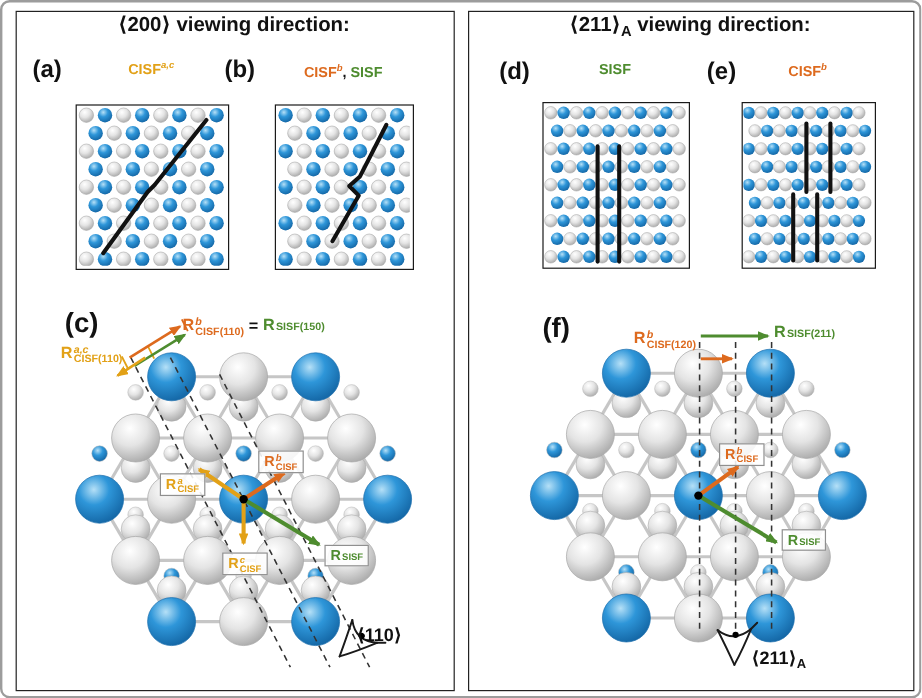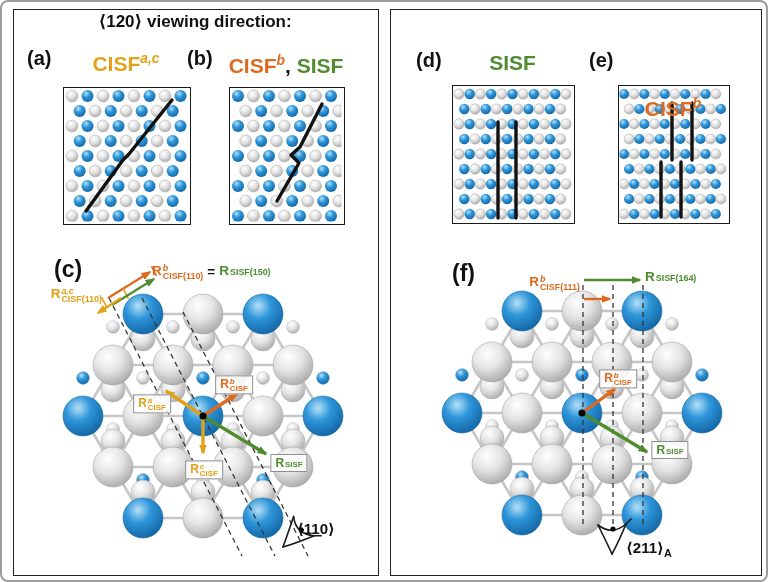--- a/index.html
+++ b/index.html
@@ -10,25 +10,25 @@
   #panelL{left:13px;top:9px;width:364px;height:565px;}
   #panelR{left:390px;top:9px;width:370px;height:565px;}
   .ptitle{position:absolute;top:11px;text-align:center;font-weight:bold;font-size:17px;color:#111;z-index:10;}
   #titleL{left:13px;width:364px;}
   #titleR{left:390px;width:370px;}
   .ptitle sub{font-size:0.72em;font-weight:bold;}
   .plab{position:absolute;font-weight:bold;font-size:20px;color:#111;z-index:10;}
   #labA{left:27px;top:47px;} #labB{left:187px;top:47px;}
   #labD{left:416px;top:49px;} #labE{left:589px;top:49px;}
   #labC{left:54px;top:256px;font-size:23px;} #labF{left:452px;top:260px;font-size:23px;}
-  .bhead{position:absolute;text-align:center;font-weight:bold;font-size:21px;z-index:10;}
+  .bhead{position:absolute;text-align:center;font-weight:bold;font-size:12px;z-index:10;}
   #headA{left:63px;top:50px;width:126px;}
   #headB{left:221px;top:52px;width:130px;}
   #headD{left:452px;top:51px;width:121px;}
-  #headE{left:618px;top:51px;width:110px;margin-top:44px;}
+  #headE{left:618px;top:51px;width:110px;}
   .bhead sup{font-size:0.66em;font-style:italic;}
   .abox{position:absolute;background:#fff;border:1.6px solid #1a1a1a;z-index:1;}
   #boxA{left:63px;top:87px;width:126px;height:136px;}
   #boxB{left:229px;top:87px;width:114px;height:136px;}
   #boxD{left:452px;top:85px;width:121px;height:137px;}
   #boxE{left:618px;top:85px;width:110px;height:137px;}
   #fig{position:absolute;left:0;top:0;z-index:5;pointer-events:none;}
   
   .rl{display:inline-flex;align-items:flex-start;font-weight:bold;line-height:1;}
   .rbase{font-size:inherit;}
@@ -52,21 +52,24 @@
 </head>
 <body>
 
 <div class="stage">
   <div class="frame"></div>
 
   <div class="panel" id="panelL"></div>
   <div class="panel" id="panelR"></div>
 
   <div class="ptitle" id="titleL">
-    <span>⟨120⟩ viewing direction:</span>
+    <span>⟨200⟩ viewing direction:</span>
+  </div>
+  <div class="ptitle" id="titleR">
+    <span>⟨211⟩</span><sub>A</sub><span> viewing direction:</span>
   </div>
 
   <div class="plab" id="labA">(a)</div>
   <div class="plab" id="labB">(b)</div>
   <div class="plab" id="labC">(c)</div>
   <div class="plab" id="labD">(d)</div>
   <div class="plab" id="labE">(e)</div>
   <div class="plab" id="labF">(f)</div>
 
   <div class="bhead" id="headA" style="color:#E2A117;">
@@ -111,29 +114,29 @@
           <span class="rsub">SISF(150)</span>
         </span>
       </span>
   </div>
 
   <div class="ann" id="fLblO" style="color:#DD6A1E;">
     <span class="rl">
         <span class="rbase">R</span>
         <span class="rstack">
           <span class="rsup">b</span>
-          <span class="rsub">CISF(111)</span>
+          <span class="rsub">CISF(120)</span>
         </span>
       </span>
   </div>
   <div class="ann" id="fLblG" style="color:#4E8C2F;">
     <span class="rl nosup">
         <span class="rbase">R</span>
         <span class="rstack">
-          <span class="rsub">SISF(164)</span>
+          <span class="rsub">SISF(211)</span>
         </span>
       </span>
   </div>
 
   <div class="vbox" style="left:152px;top:404px;color:#E2A117;">
     <span class="rl">
         <span class="rbase">R</span>
         <span class="rstack">
           <span class="rsup">a</span>
           <span class="rsub">CISF</span>

